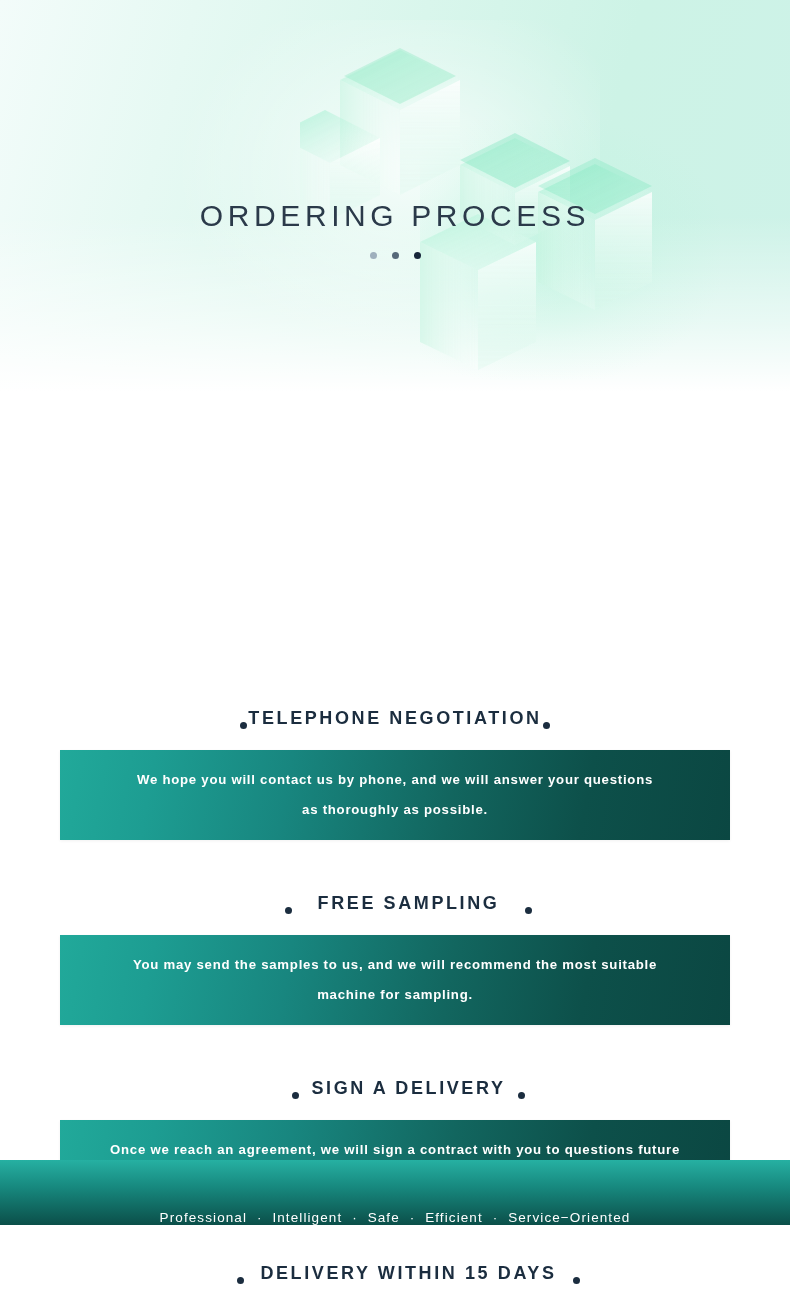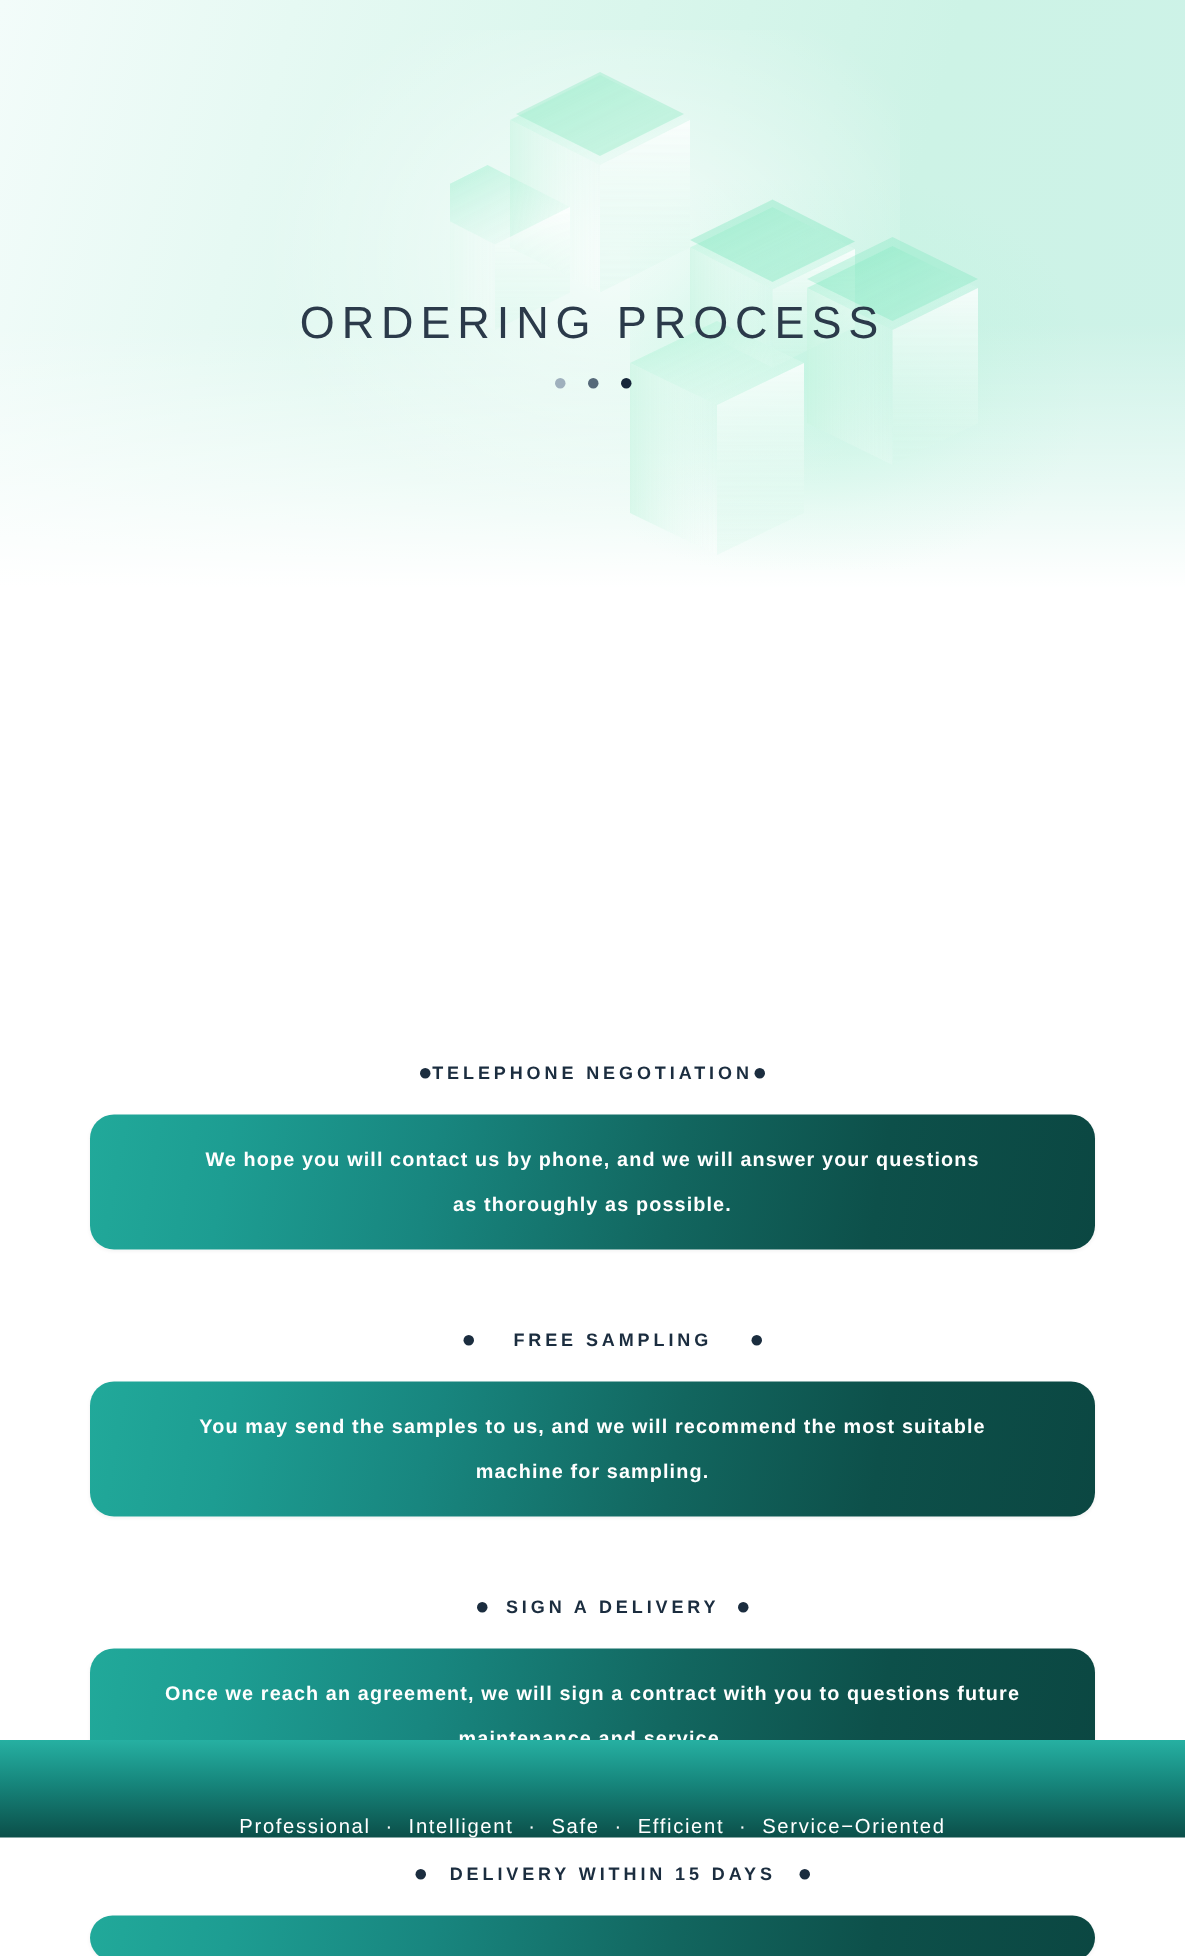--- a/index.html
+++ b/index.html
@@ -105,25 +105,25 @@
     position:relative;
     width:790px;
     padding:0;
     background:#ffffff;
   }
 
   .step { position:relative; }
 
   .step-heading {
     display:flex;
-    align-items:center;
+    align-items:flex-end;
     justify-content:center;
     color:#1b2d3f;
     font-weight:600;
-    font-size:12px;
+    font-size:18px;
     letter-spacing:2.6px;
     white-space:nowrap;
   }
   .step-heading .bullet {
     width:7px; height:7px; border-radius:50%;
     background:#1b2d3f;
     display:inline-block;
     flex:0 0 auto;
   }
   .step-heading .htext { display:inline-block; }
@@ -133,21 +133,21 @@
   .gap-0 .bullet:last-child  { margin-left:1px; }
   .gap-1 .bullet:first-child { margin-right:26px; }
   .gap-1 .bullet:last-child  { margin-left:26px; }
   .gap-2 .bullet:first-child { margin-right:12px; }
   .gap-2 .bullet:last-child  { margin-left:12px; }
   .gap-3 .bullet:first-child { margin-right:16px; }
   .gap-3 .bullet:last-child  { margin-left:16px; }
 
   .step-card {
     margin:21px 60px 0 60px;
-    border-radius:16px;
+    border-radius:0;
     background:linear-gradient(100deg,
         #21a99a 0%,
         #1d9d92 14%,
         #18867f 34%,
         #12665f 58%,
         #0d504a 78%,
         #0b4742 100%);
     color:#ffffff;
     text-align:center;
     font-size:13.2px;

